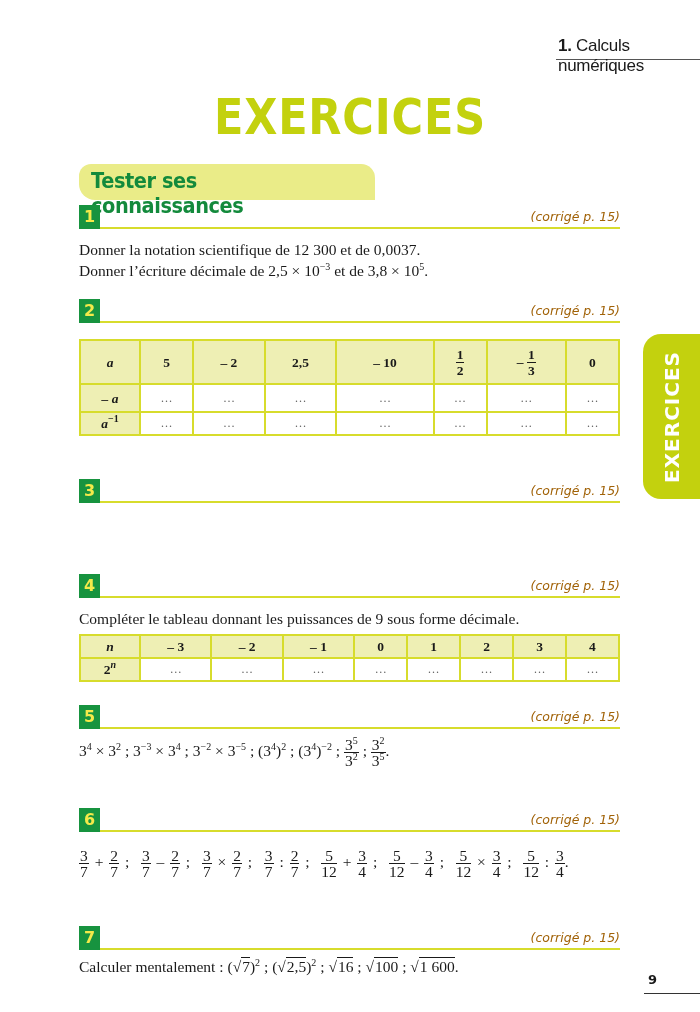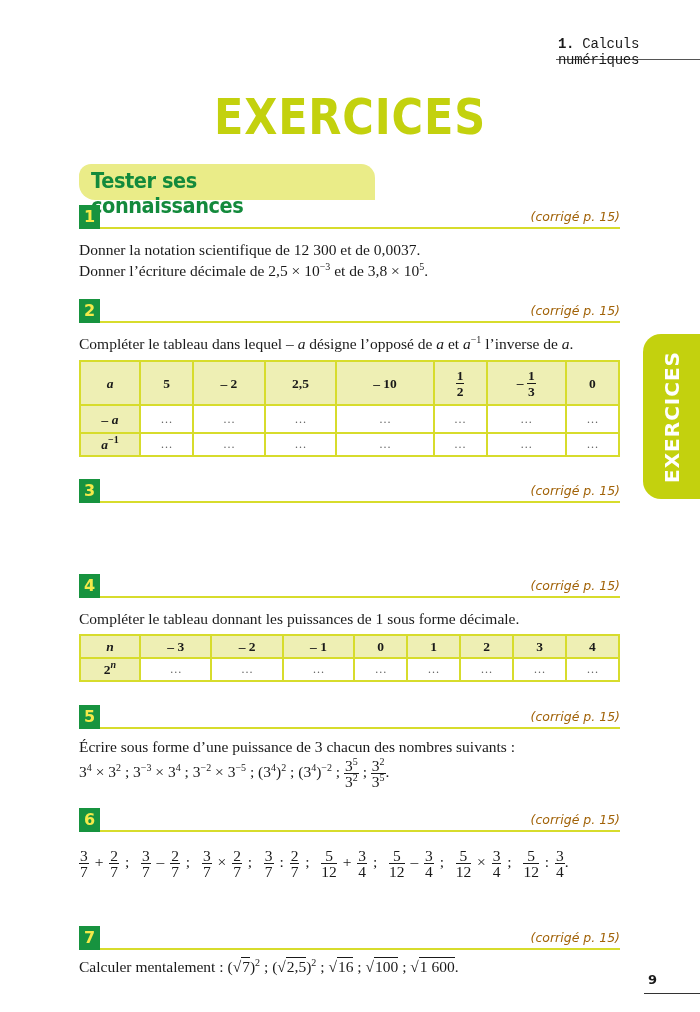--- a/index.html
+++ b/index.html
@@ -1,20 +1,20 @@
 <!DOCTYPE html>
 <html><head>
 <meta charset="utf-8">
 <style>
   * { box-sizing: border-box; margin: 0; padding: 0; }
   body { width: 700px; height: 1012px; background: #fff; position: relative; overflow: hidden;
          font-family: "Liberation Serif", serif; color: #1a1a1a; }
   .running-head { position: absolute; top: 36px; right: 0; width: 144px; height: 24px;
-                  border-bottom: 1.5px solid #555; font-family: Liberation Mono, monospace;
-                  font-size: 14px; padding-left: 2px; letter-spacing: -0.3px; }
+                  border-bottom: 1.5px solid #555; font-family: Liberation Sans, sans-serif;
+                  font-size: 17px; padding-left: 2px; letter-spacing: -0.3px; }
   .running-head b { font-weight: bold; }
   .title { position: absolute; top: 88px; left: 0; width: 700px; text-align: center;
            font-family: "DejaVu Sans", sans-serif; font-weight: bold; font-size: 50px;
            color: #c3d10e; letter-spacing: 1px; transform: scaleX(0.86); }
   .section-pill { position: absolute; top: 164px; left: 79px; width: 296px; height: 36px;
                   background: #eaec88; border-radius: 12px 14px 0 16px;
                   font-family: "DejaVu Sans", sans-serif; font-weight: bold; font-size: 22px;
                   color: #138a3c; padding: 4px 0 0 12px; letter-spacing: -0.5px; }
   .section-pill span { display: inline-block; transform: scaleX(0.88); transform-origin: left; }
   .side-tab { position: absolute; top: 334px; left: 643px; width: 57px; height: 165px;
@@ -75,21 +75,20 @@
     </div>
   </div>
 </div>
 
 <div class="ex" style="top:299px;">
   <div class="ex-head">
     <div class="ex-num">2</div>
     <div class="ex-ref">(corrigé p. 15)</div>
   </div>
   <div class="ex-body">
-    <div>Compléter le tableau dans lequel – <i>a</i> désigne l’opposé de <i>a</i> et <i>a</i><sup>−1</sup> l’inverse de <i>a</i>.</div>
     <table style="margin-top:6px;">
       <tbody>
           <tr style="height:44px;">
         <td class="h" style="width:60px;"><i>a</i></td>
         <td class="h">5</td>
         <td class="h">– 2</td>
         <td class="h">2,5</td>
         <td class="h">– 10</td>
         <td class="h"><span class="frac"><span class="n">1</span><span class="d">2</span></span></td>
         <td class="h">– <span class="frac"><span class="n">1</span><span class="d">3</span></span></td>
@@ -126,21 +125,21 @@
     <div class="ex-ref">(corrigé p. 15)</div>
   </div>
 </div>
 
 <div class="ex" style="top:574px;">
   <div class="ex-head">
     <div class="ex-num">4</div>
     <div class="ex-ref">(corrigé p. 15)</div>
   </div>
   <div class="ex-body">
-    <div>Compléter le tableau donnant les puissances de 1 sous forme décimale.</div>
+    <div>Compléter le tableau donnant les puissances de 9 sous forme décimale.</div>
     <table style="margin-top:5px;">
       <tbody>
           <tr style="height:22px;">
         <td class="h" style="width:60px;"><i>n</i></td>
         <td class="h">– 3</td>
         <td class="h">– 2</td>
         <td class="h">– 1</td>
         <td class="h">0</td>
         <td class="h">1</td>
         <td class="h">2</td>
@@ -162,21 +161,20 @@
       </table>
   </div>
 </div>
 
 <div class="ex" style="top:705px;">
   <div class="ex-head">
     <div class="ex-num">5</div>
     <div class="ex-ref">(corrigé p. 15)</div>
   </div>
   <div class="ex-body" style="padding-top:7px;">
-    <div>Écrire sous forme d’une puissance de 3 chacun des nombres suivants :</div>
     <div style="line-height:30px;">
       3<sup>4</sup> × 3<sup>2</sup> ; 3<sup>−3</sup> × 3<sup>4</sup> ; 3<sup>−2</sup> × 3<sup>−5</sup> ; (3<sup>4</sup>)<sup>2</sup> ; (3<sup>4</sup>)<sup>−2</sup> ;
       <span class="frac"><span class="n">3<sup>5</sup></span><span class="d">3<sup>2</sup></span></span> ;
       <span class="frac"><span class="n">3<sup>2</sup></span><span class="d">3<sup>5</sup></span></span>.
     </div>
   </div>
 </div>
 
 <div class="ex" style="top:808px;">
   <div class="ex-head">

